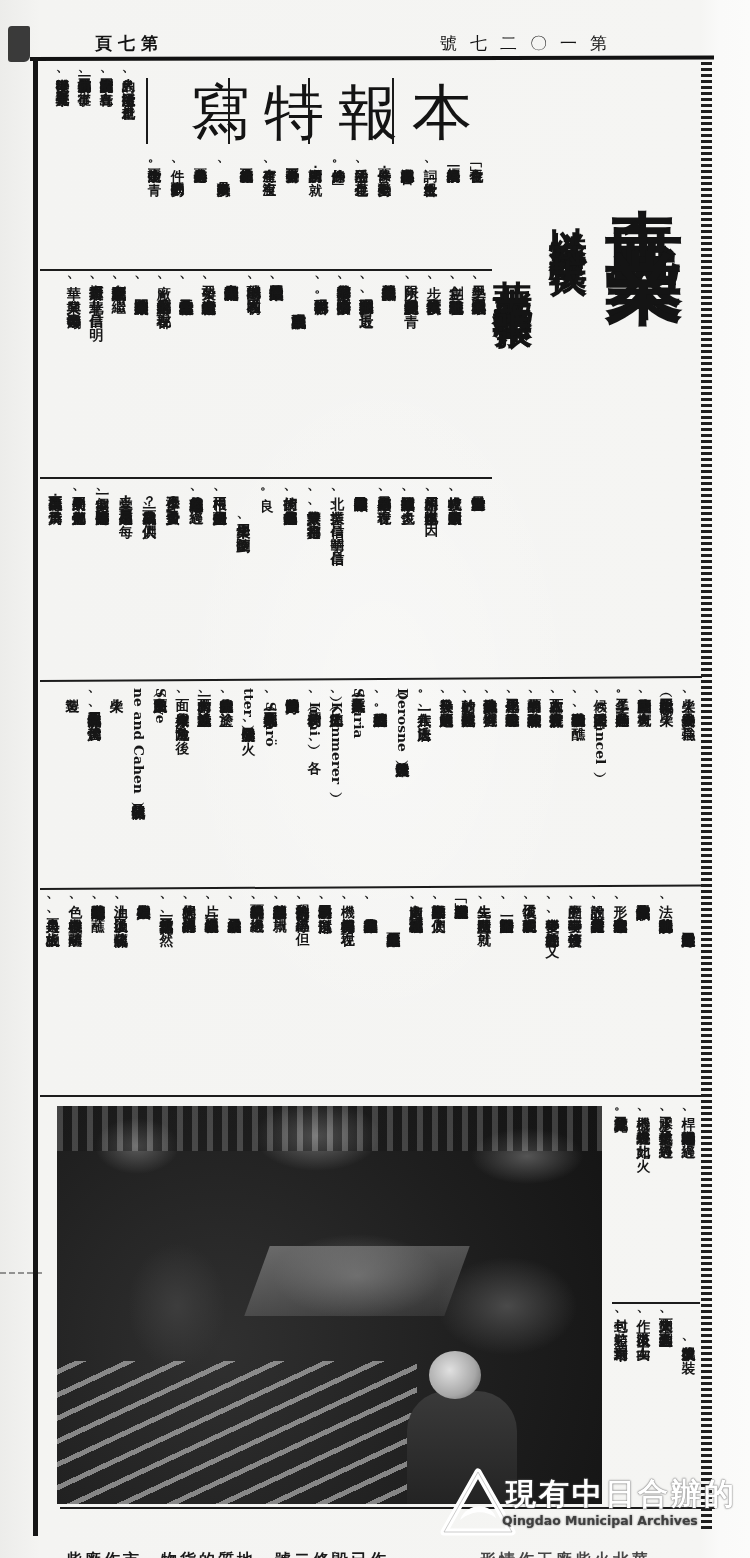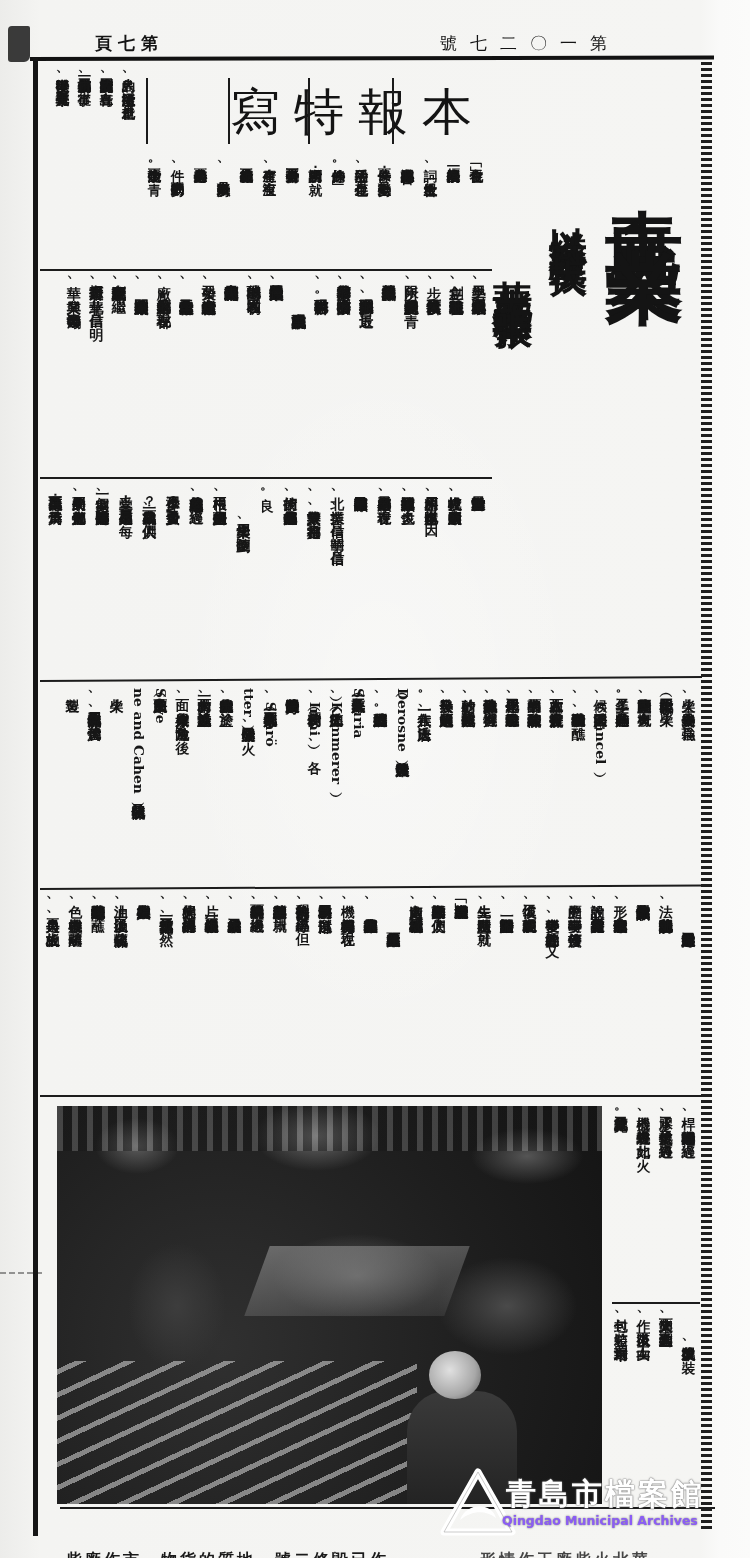--- a/index.html
+++ b/index.html
@@ -26,21 +26,21 @@
 
   .top-rule  { left: 30px; top: 57px; width: 684px; height: 4px; background: #121212; transform: rotate(-0.12deg); transform-origin: left; }
   .left-rule { left: 33px; top: 58px; width: 5px; height: 1478px; background: #151515; }
   .right-perf {
     left: 701px; top: 62px; width: 11px; height: 1470px;
     background: repeating-linear-gradient(to bottom, #1f1f1f 0 3px, transparent 3px 6px);
   }
 
   .banner {
     left: 146px; top: 70px; width: 340px; height: 84px;
-    font-size: 50px; line-height: 84px; letter-spacing: 14px; font-weight: normal;
+    font-size: 60px; line-height: 84px; letter-spacing: 14px; font-weight: normal;
     text-align: right; overflow: hidden;
   }
   .banner-sep { top: 78px; width: 2px; height: 66px; background: #1a1a1a; }
 
   .title {
     left: 600px; top: 146px; writing-mode: vertical-rl; white-space: nowrap;
     font-size: 78px; line-height: 90px; letter-spacing: 10px; font-weight: 900;
   }
   .sub1 {
     left: 545px; top: 197px; writing-mode: vertical-rl; white-space: nowrap;
@@ -99,21 +99,21 @@
     background: linear-gradient(#3a3a3a, #222); }
 
   .caption { top: 1514px; font-size: 16px; font-weight: bold; letter-spacing: 3px; color: #1a1a1a; margin-top: 36px; }
   .cap-left  { left: 66px; }
   .cap-right { left: 480px; opacity: .8; }
 
   .wm-logo { left: 440px; top: 1468px; width: 76px; height: 70px; }
   .wm-zh { left: 506px; top: 1474px; font-size: 30px; font-weight: bold; letter-spacing: 3px;
     color: #ffffff; text-shadow: 0 0 2px #777, 0 0 1px #555; white-space: nowrap; }
   .wm-en { left: 502px; top: 1513px; font-family: "DejaVu Sans", sans-serif; font-size: 12.5px; font-weight: bold;
-    color: #8b5cf6; text-shadow: 0 0 2px #666; white-space: nowrap; }
+    color: #404040; text-shadow: 0 0 2px #666; white-space: nowrap; }
 </style>
 </head>
 <body>
 
 <div class="abs paper"></div>
 <div class="abs smudge"></div>
 <div class="abs fold-mark"></div>
 
 <div class="abs hdr-page rtl-visual">第七頁</div>
 <div class="abs hdr-issue rtl-visual">第一〇二七號</div>
@@ -277,14 +277,14 @@
 
 <div class="abs rule r7"></div>
 <div class="abs caption cap-left rtl-visual">作已毀修二號、地質的貨物、市作廠柴</div>
 <div class="abs caption cap-right rtl-visual">華北火柴廠工作情形</div>
 
 <svg class="abs wm-logo" viewBox="0 0 76 70">
   <path d="M38 4 L72 64 L4 64 Z" fill="none" stroke="#ffffff" stroke-width="7" stroke-linejoin="round"></path>
   <path d="M20 52 C 26 34, 52 34, 56 50 C 46 42, 32 42, 20 52 Z" fill="#ffffff"></path>
   <path d="M38 4 L72 64 L4 64 Z" fill="none" stroke="#999" stroke-width="1" stroke-linejoin="round" opacity=".5"></path>
 </svg>
-<div class="abs wm-zh">青島市檔案館</div>
+<div class="abs wm-zh">現有中日合辦的</div>
 <div class="abs wm-en">Qingdao Municipal Archives</div>
 
 </body></html>

